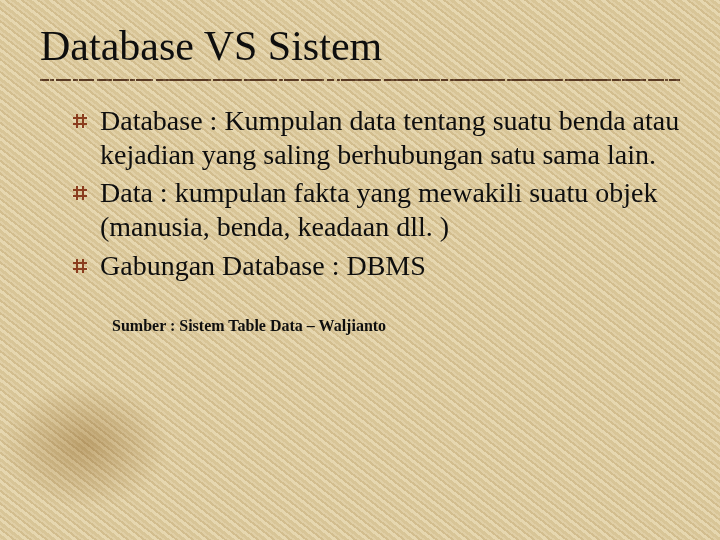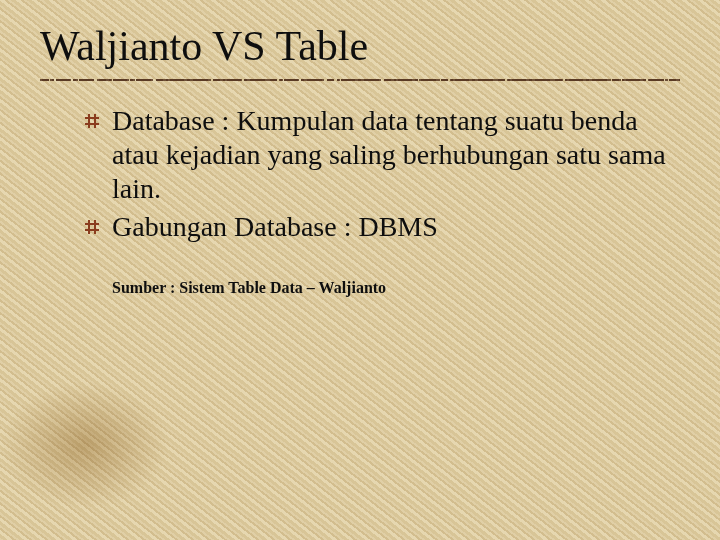--- a/index.html
+++ b/index.html
@@ -66,21 +66,21 @@
       transparent 13px, transparent 16px,
       #5a3a24 16px, #5a3a24 31px,
       transparent 31px, transparent 34px,
       #5a3a24 34px, #5a3a24 38px,
       transparent 38px, transparent 41px
     );
     opacity: 0.85;
   }
   ul.bullets {
     list-style: none;
-    margin: 12px;
+    margin: 0;
     padding: 0 0 0 32px;
   }
   ul.bullets > li {
     position: relative;
     font-size: 28px;
     line-height: 1.22;
     margin: 0 0 4px 0;
     padding-left: 28px;
   }
   .bullet-icon {
@@ -94,21 +94,21 @@
     margin-left: 72px;
     font-size: 16px;
     font-weight: 700;
   }
 </style>
 </head>
 <body>
 
 <div class="slide">
 
-  <h1 class="title">Waljianto VS Table</h1>
+  <h1 class="title">Database VS Sistem</h1>
 
   <div class="divider"></div>
 
   <ul class="bullets">
     <li>
       <span class="bullet-icon">
         <svg width="16" height="16" viewBox="0 0 16 16">
           <g stroke="#8a3c1e" stroke-width="2">
             <line x1="1" y1="5" x2="15" y2="5"></line>
             <line x1="1" y1="11" x2="15" y2="11"></line>
@@ -123,20 +123,21 @@
       <span class="bullet-icon">
         <svg width="16" height="16" viewBox="0 0 16 16">
           <g stroke="#8a3c1e" stroke-width="2">
             <line x1="1" y1="5" x2="15" y2="5"></line>
             <line x1="1" y1="11" x2="15" y2="11"></line>
             <line x1="5" y1="1" x2="5" y2="15"></line>
             <line x1="11" y1="1" x2="11" y2="15"></line>
           </g>
         </svg>
       </span>
+      <span>Data : kumpulan fakta yang mewakili suatu objek (manusia, benda, keadaan dll. )</span>
     </li>
     <li>
       <span class="bullet-icon">
         <svg width="16" height="16" viewBox="0 0 16 16">
           <g stroke="#8a3c1e" stroke-width="2">
             <line x1="1" y1="5" x2="15" y2="5"></line>
             <line x1="1" y1="11" x2="15" y2="11"></line>
             <line x1="5" y1="1" x2="5" y2="15"></line>
             <line x1="11" y1="1" x2="11" y2="15"></line>
           </g>

